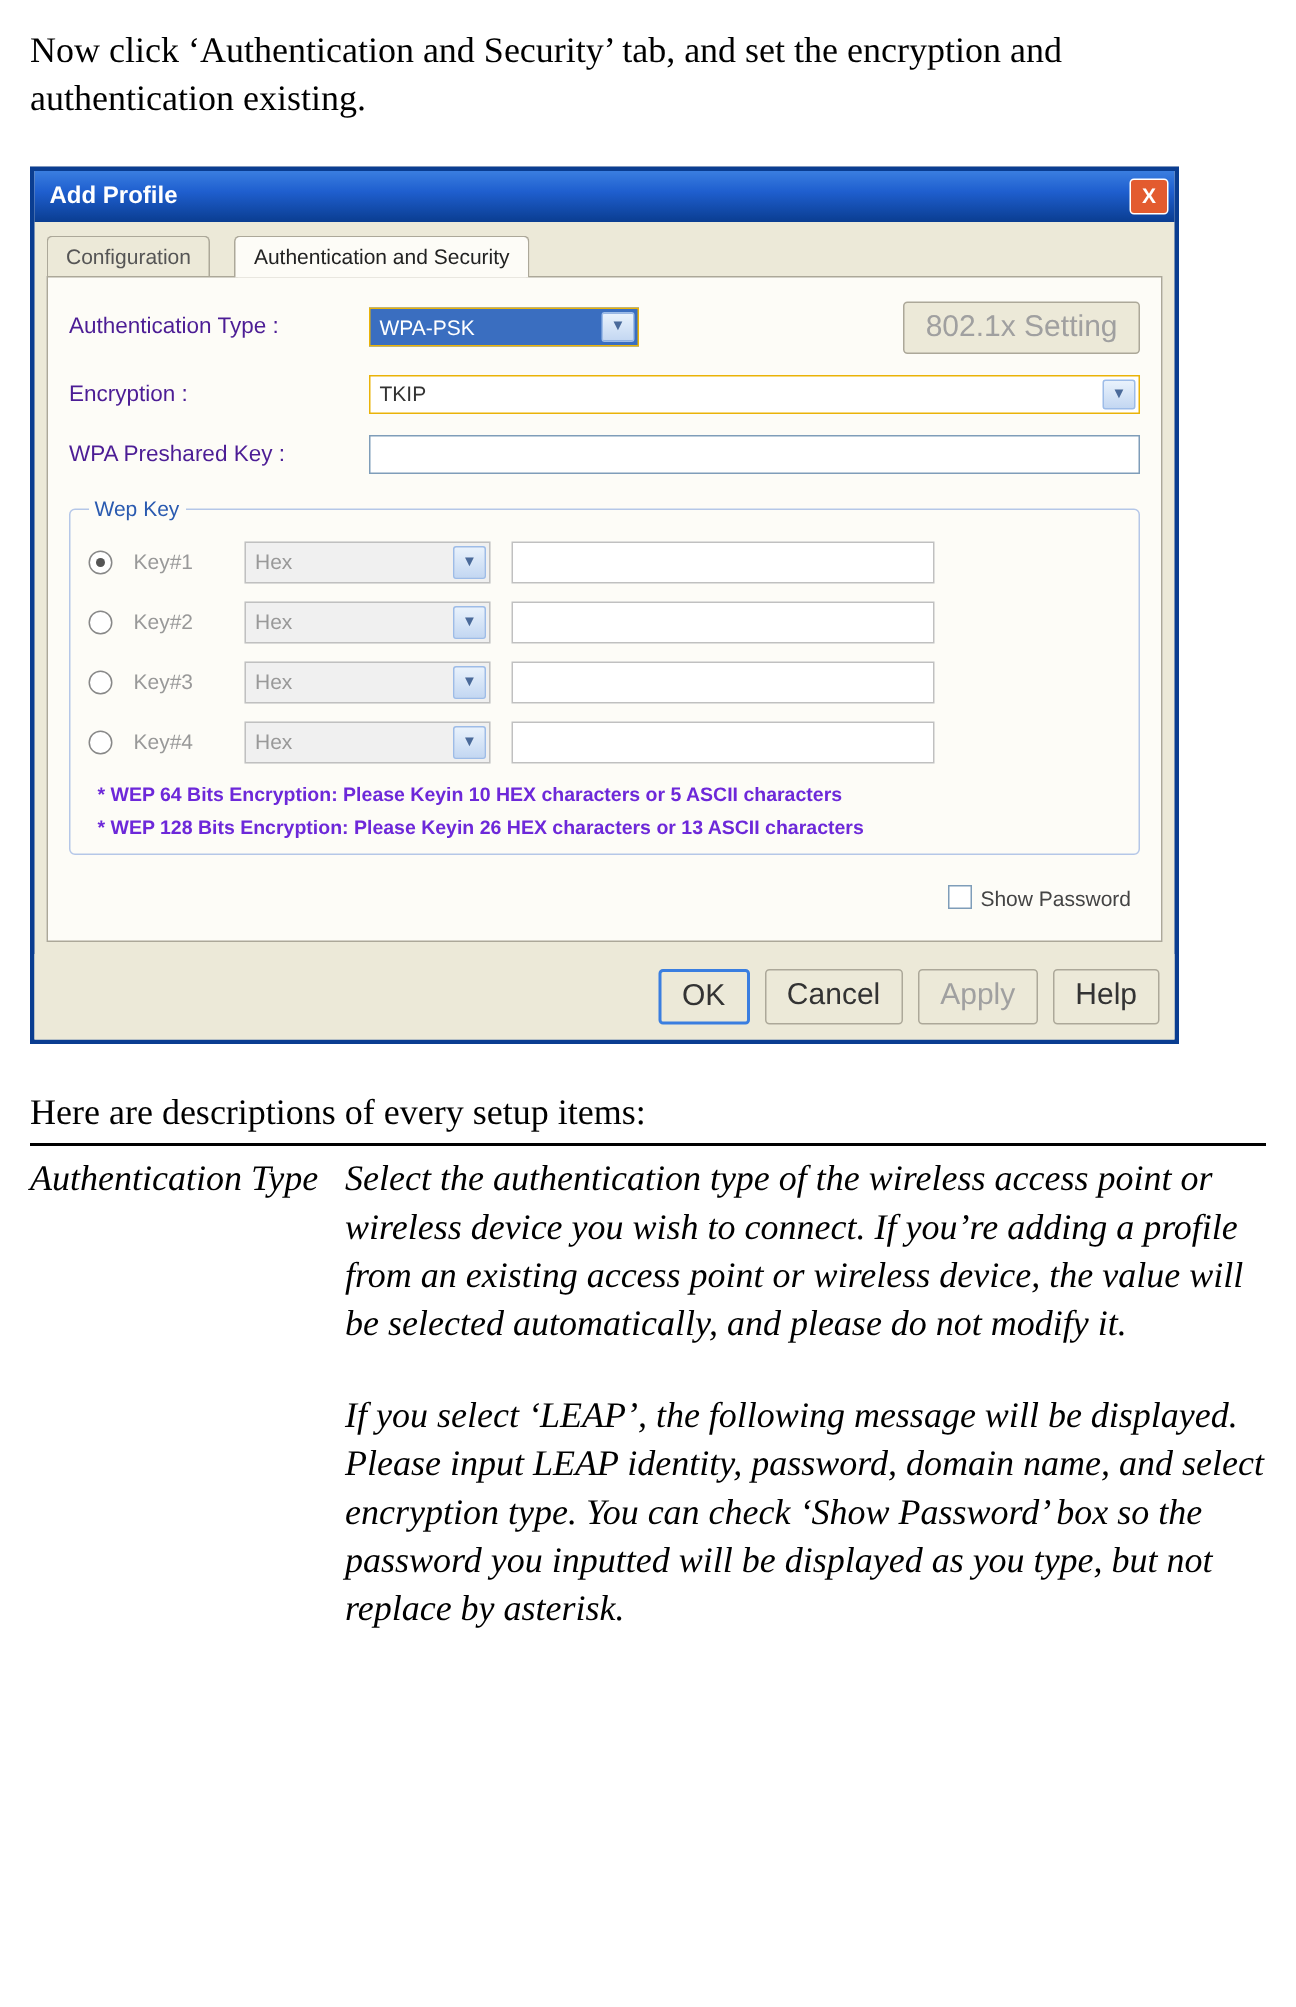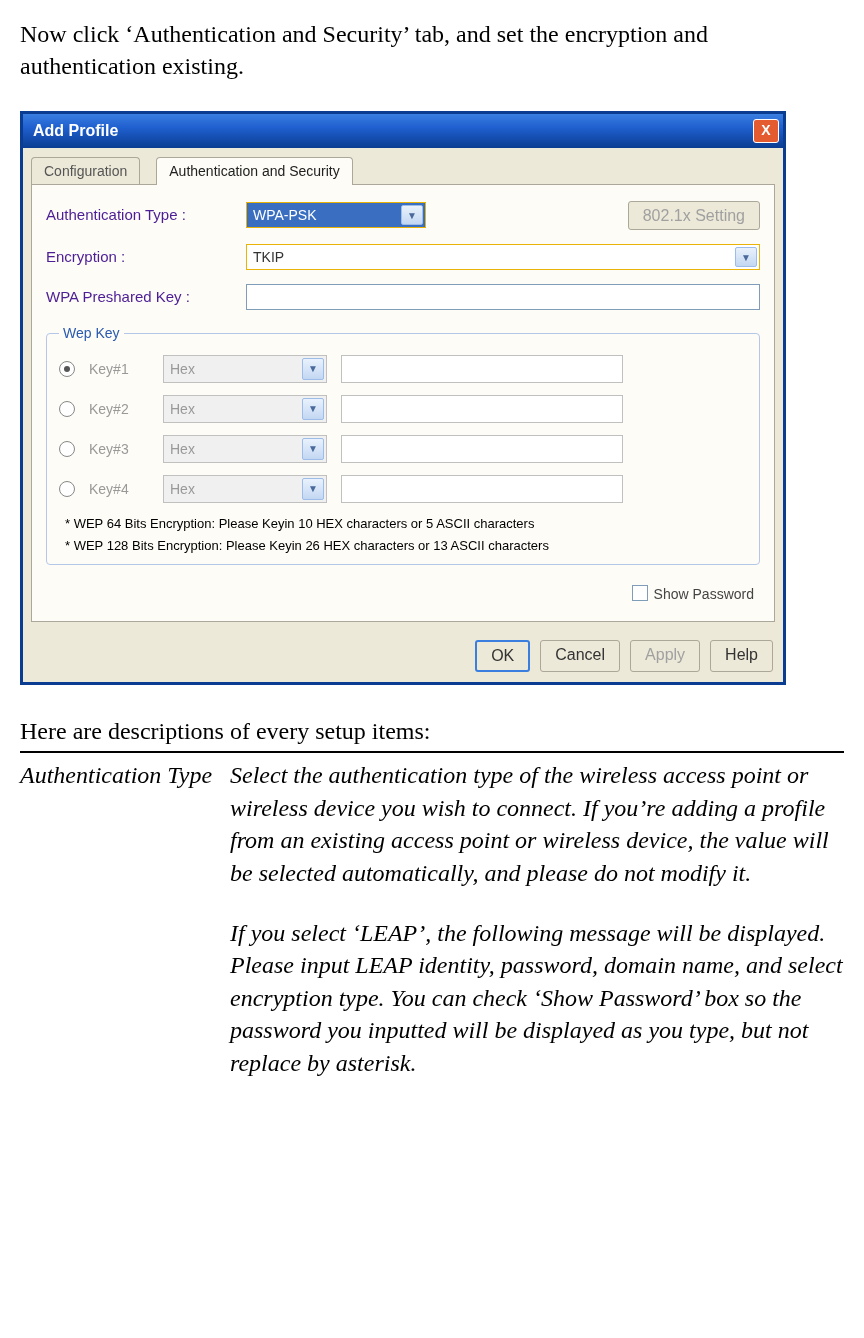--- a/index.html
+++ b/index.html
@@ -115,21 +115,21 @@
   .textinput {
     height: 26px;
     border: 1px solid #7f9db9;
     background: #fff;
     box-sizing: border-box;
   }
   .btn {
     border: 1px solid #aca899;
     background: #ece9d8;
     padding: 3px 14px;
-    font-size: 16px;
+    font-size: 20px;
     border-radius: 3px;
     cursor: pointer;
   }
   .btn.disabled { color: #a0a0a0; }
   .btn.primary { border: 2px solid #3a7ee0; }
   fieldset.wep {
     border: 1px solid #b5c7e8;
     border-radius: 4px;
     margin: 6px 0 10px 0;
     padding: 12px 12px 8px 12px;
@@ -171,23 +171,24 @@
   }
   .wep-input {
     flex: 1;
     max-width: 280px;
     height: 26px;
     border: 1px solid #c0c0c0;
     background: #fff;
   }
   .hint {
     font-size: 13px;
-    color: #000000;
+    color: #6d28d9;
     line-height: 1.4;
     margin: 4px 0 0 6px;
+    font-weight: bold;
   }
   .show-pw-row {
     display: flex;
     justify-content: flex-end;
     padding: 10px 6px 4px 0;
   }
   .checkbox {
     width: 14px; height: 14px;
     border: 1px solid #7f9db9;
     background: #fff;

